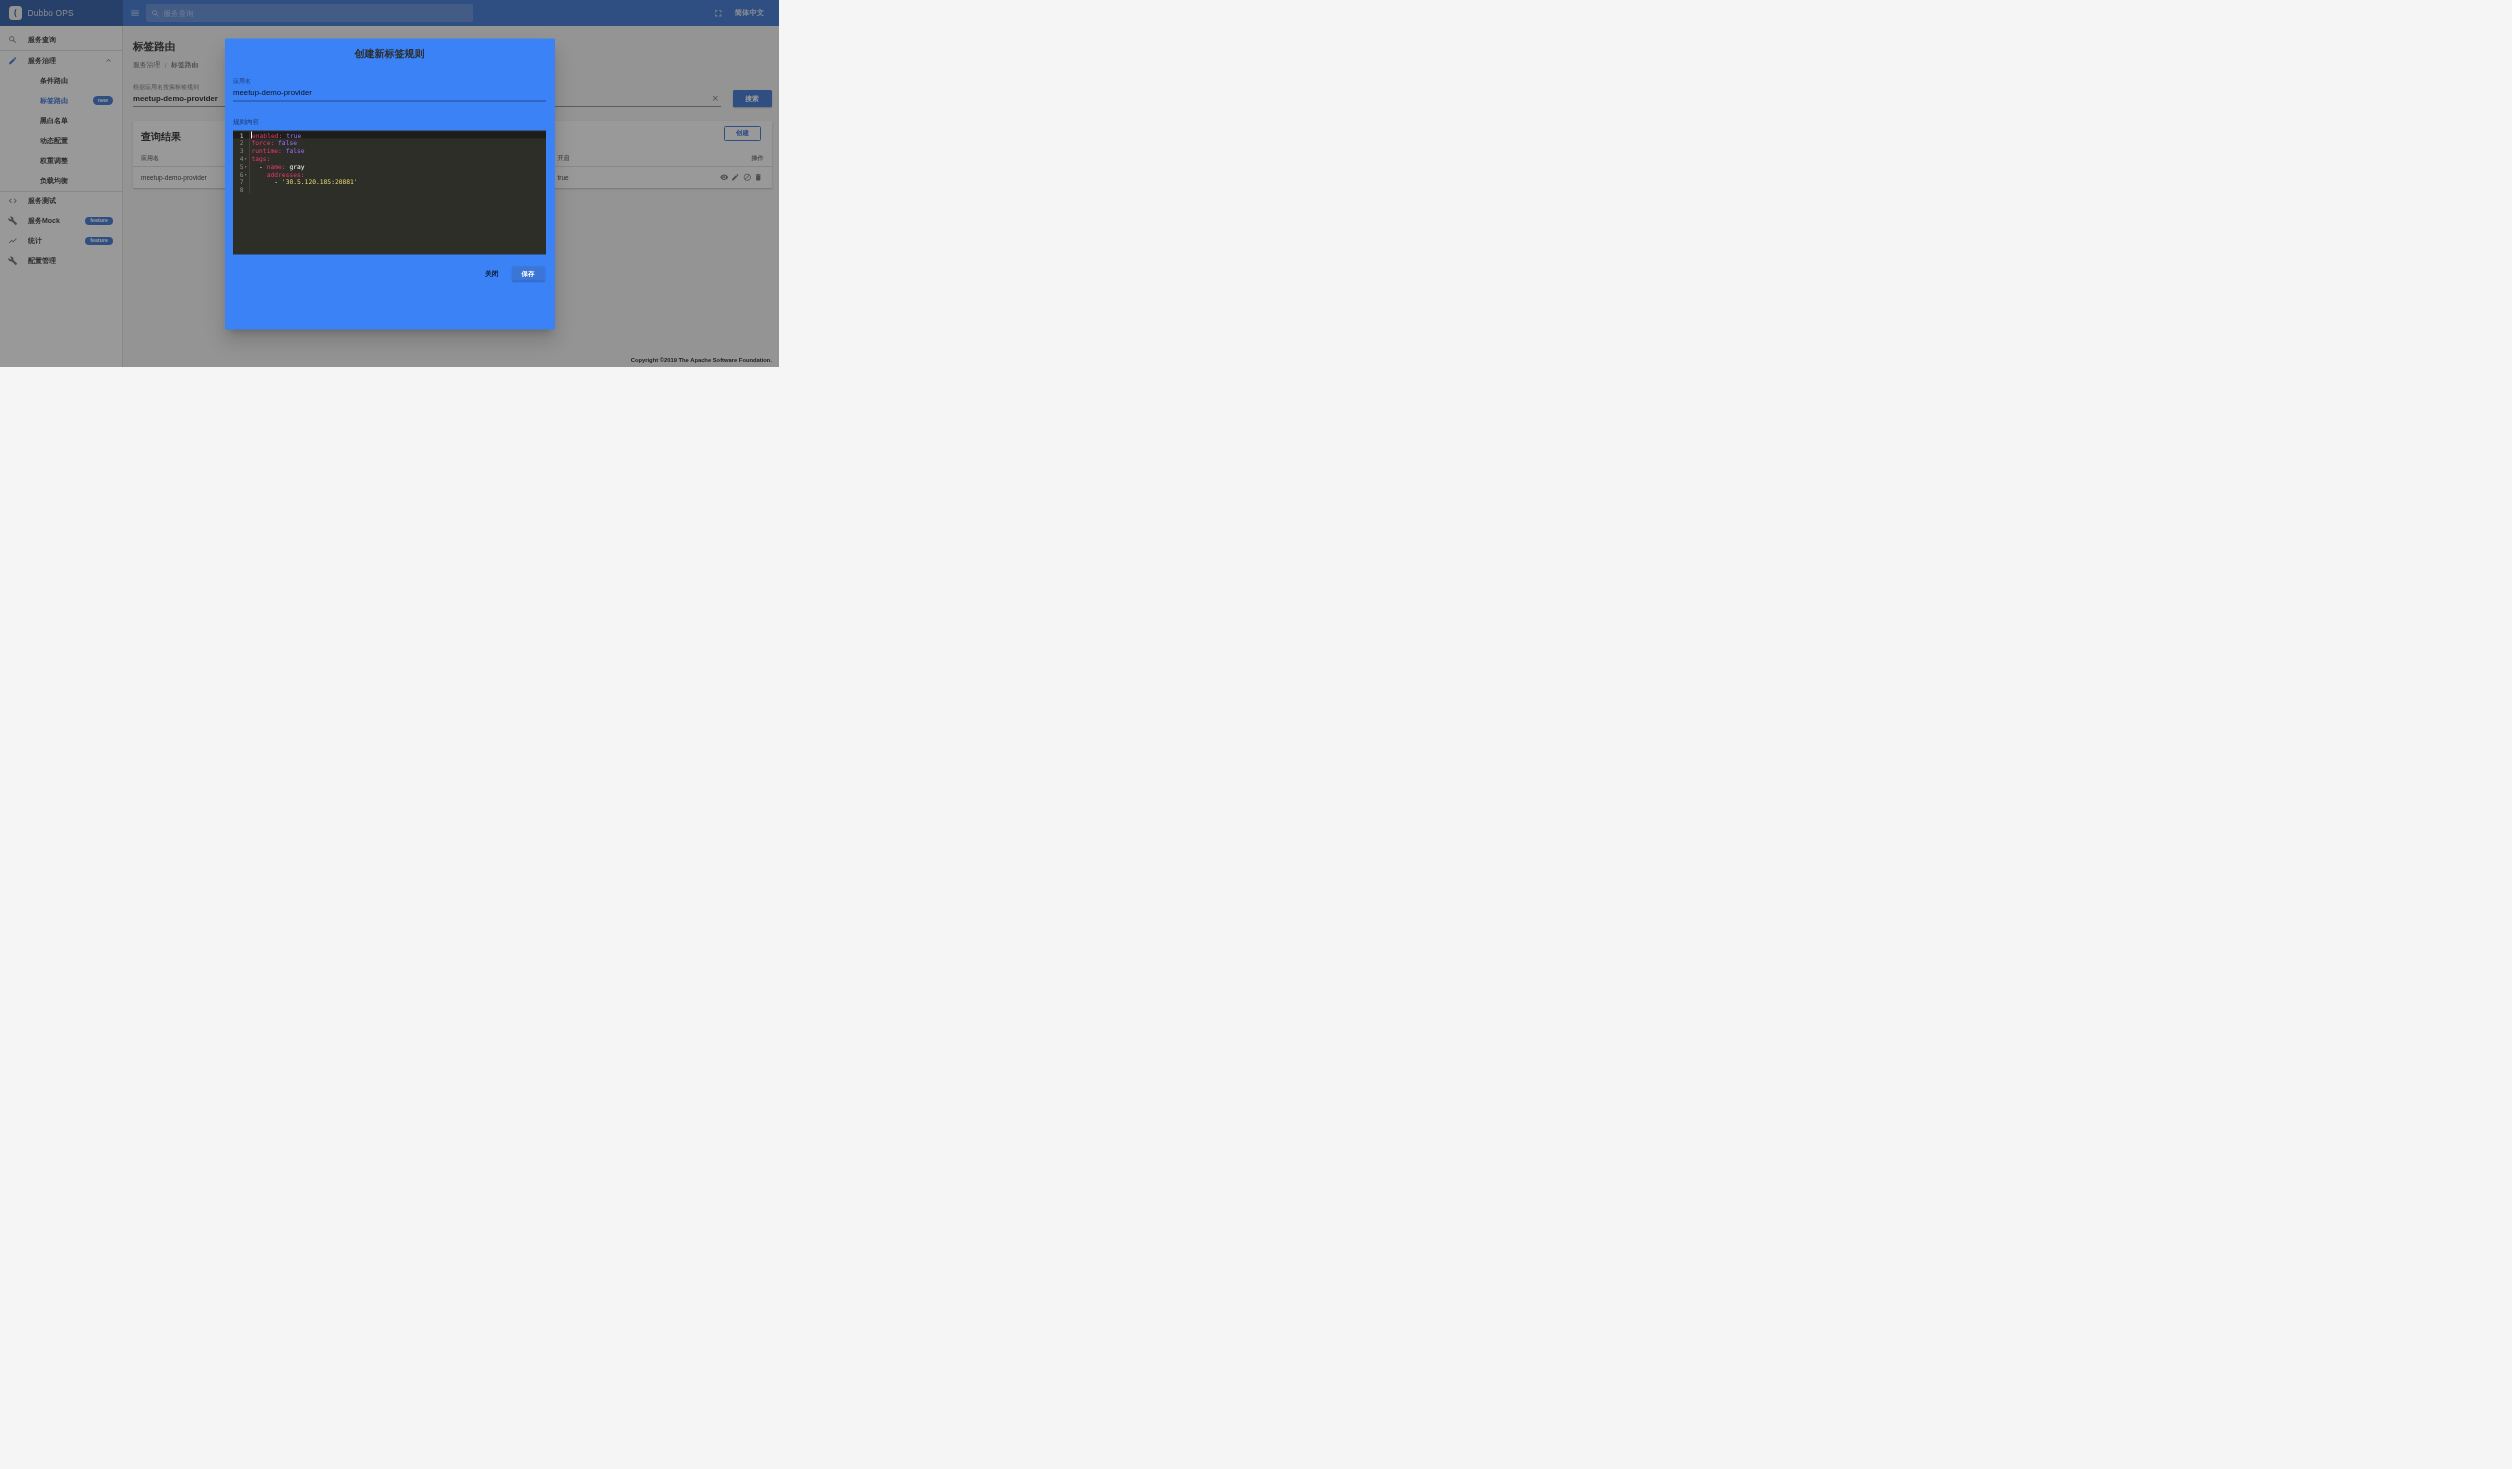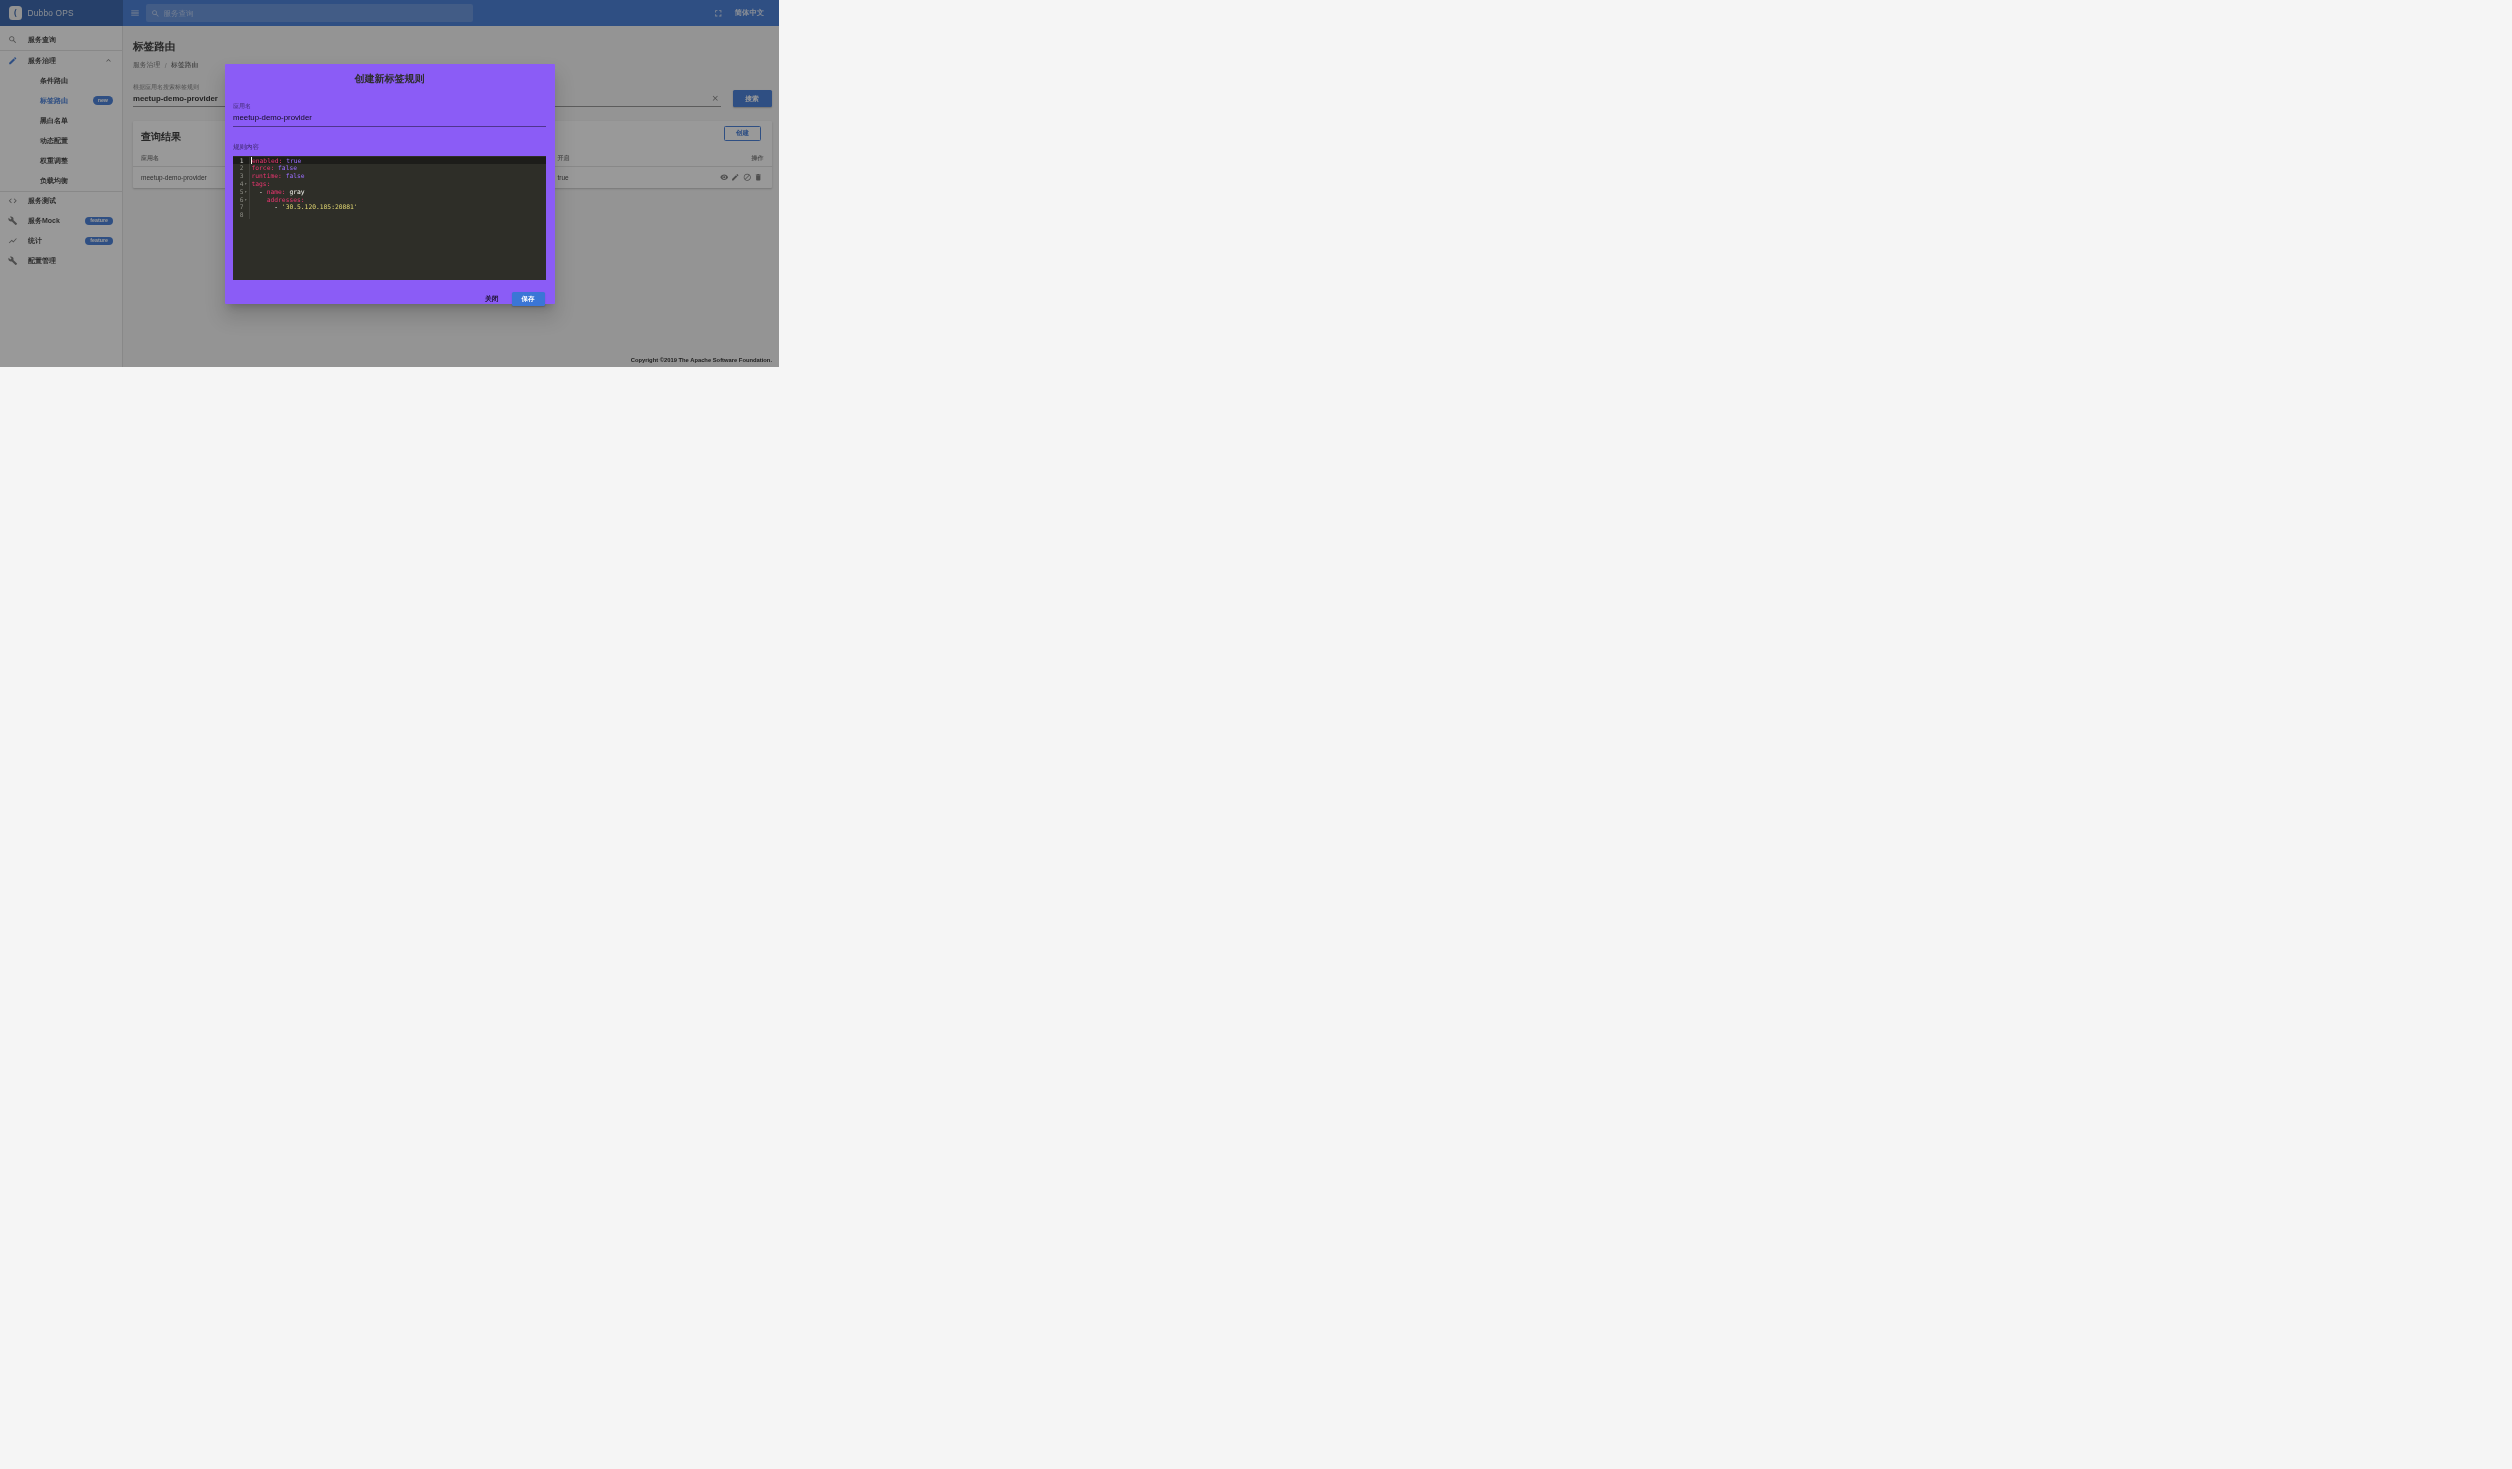--- a/index.html
+++ b/index.html
@@ -64,21 +64,21 @@
   .tbody span { font-size:6.5px; color:rgba(0,0,0,.80); }
   .col-right { text-align:right; }
   .actions { display:flex; justify-content:flex-end; gap:1.5px; }
   .actions .icon-btn { width:10px; height:10px; }
 
   .footer { position:absolute; bottom:4.5px; right:7px; font-size:5.8px; font-weight:bold; color:#212121; }
 
   
   .overlay { position:absolute; inset:0; background:rgba(33,33,33,.46); z-index:10; }
   .modal { position:absolute; z-index:20; left:50%; top:50%; transform:translate(-50%,-50%);
-           width:330px; height:240px; background:#8b5cf6; border-radius:1px;
+           width:330px; height:291px; background:#3b82f6; border-radius:1px;
            box-shadow:0 5.5px 7.5px -3.5px rgba(0,0,0,.2), 0 12px 19px 1.5px rgba(0,0,0,.14); padding:0 8.5px; }
   .modal-title { text-align:center; font-size:10px; font-weight:bold; color:#2e2e2e; padding-top:8.5px; }
   .m-field { margin-top:15.6px; border-bottom:0.5px solid rgba(0,0,0,.42); padding-bottom:3.5px; }
   .m-field .f-input { font-weight:400; margin-top:2.5px; }
   .rule-label { margin-top:16.6px; font-size:6.5px; color:rgba(0,0,0,.60); }
 
   .editor { margin-top:3.5px; height:124px; background:#2e2e28; font-family:"DejaVu Sans Mono",monospace;
             font-size:6.3px; line-height:7.8px; overflow:hidden; cursor:text; padding-top:1px; }
   .eline { display:flex; white-space:pre; }
   .eline.active { background:#1d1d1a; }

